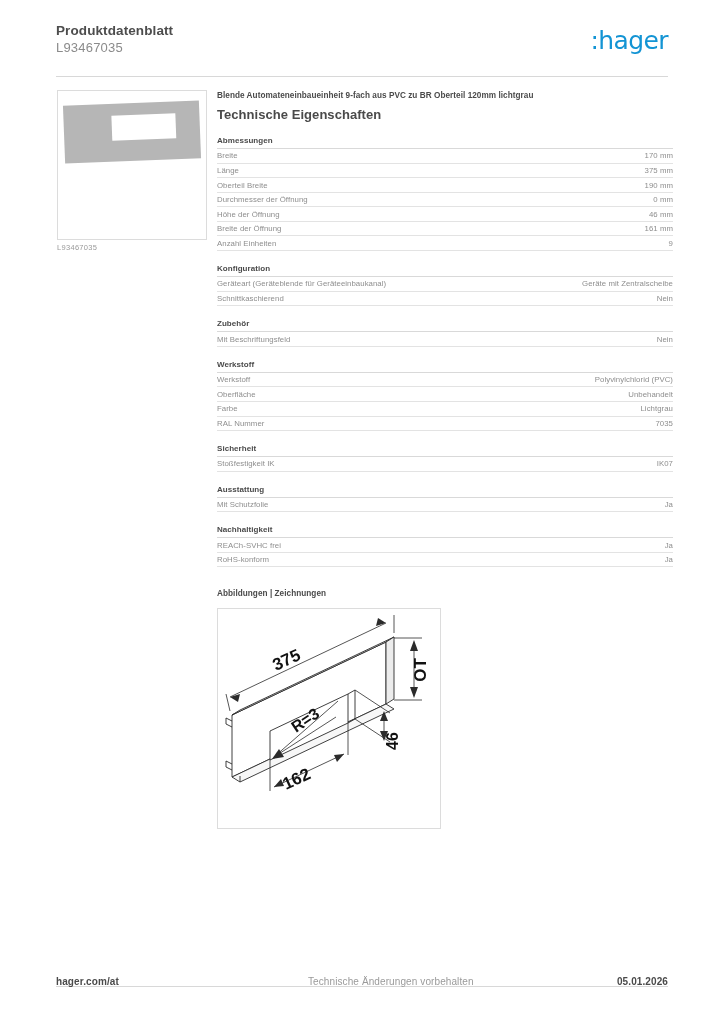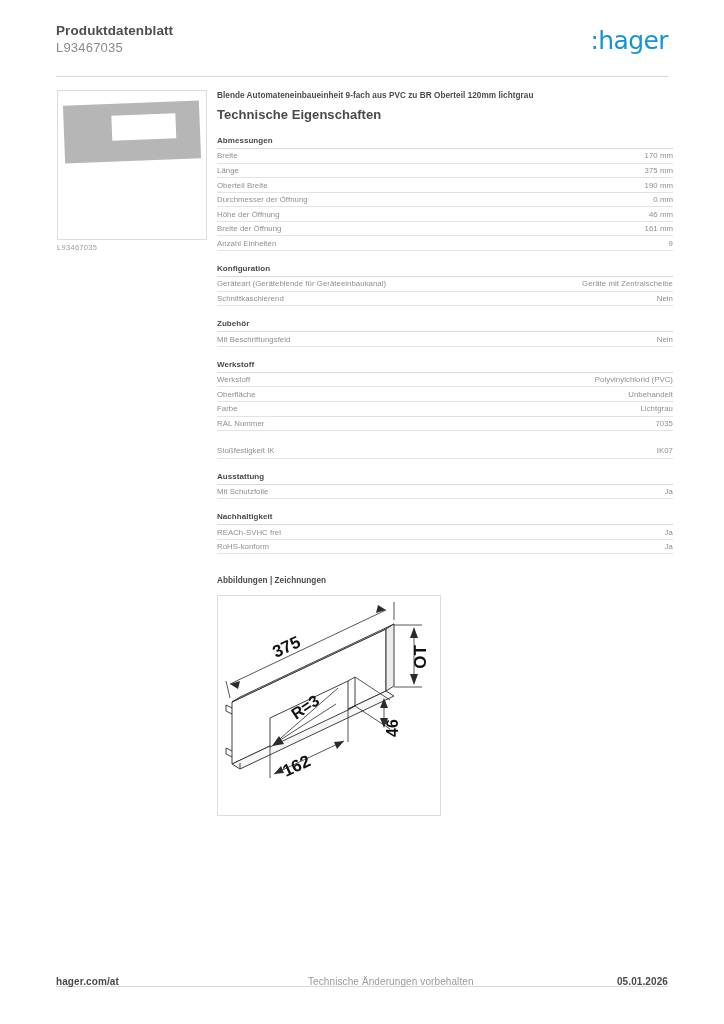--- a/index.html
+++ b/index.html
@@ -191,20 +191,21 @@
           <div class="row">
             <span class="k">Farbe</span>
             <span class="v">Lichtgrau</span>
           </div>
           <div class="row">
             <span class="k">RAL Nummer</span>
             <span class="v">7035</span>
           </div>
         </div>
         <div class="group">
+          <div class="group-head">Sicherheit</div>
           <div class="row">
             <span class="k">Stoßfestigkeit IK</span>
             <span class="v">IK07</span>
           </div>
         </div>
         <div class="group">
           <div class="group-head">Ausstattung</div>
           <div class="row">
             <span class="k">Mit Schutzfolie</span>
             <span class="v">Ja</span>

